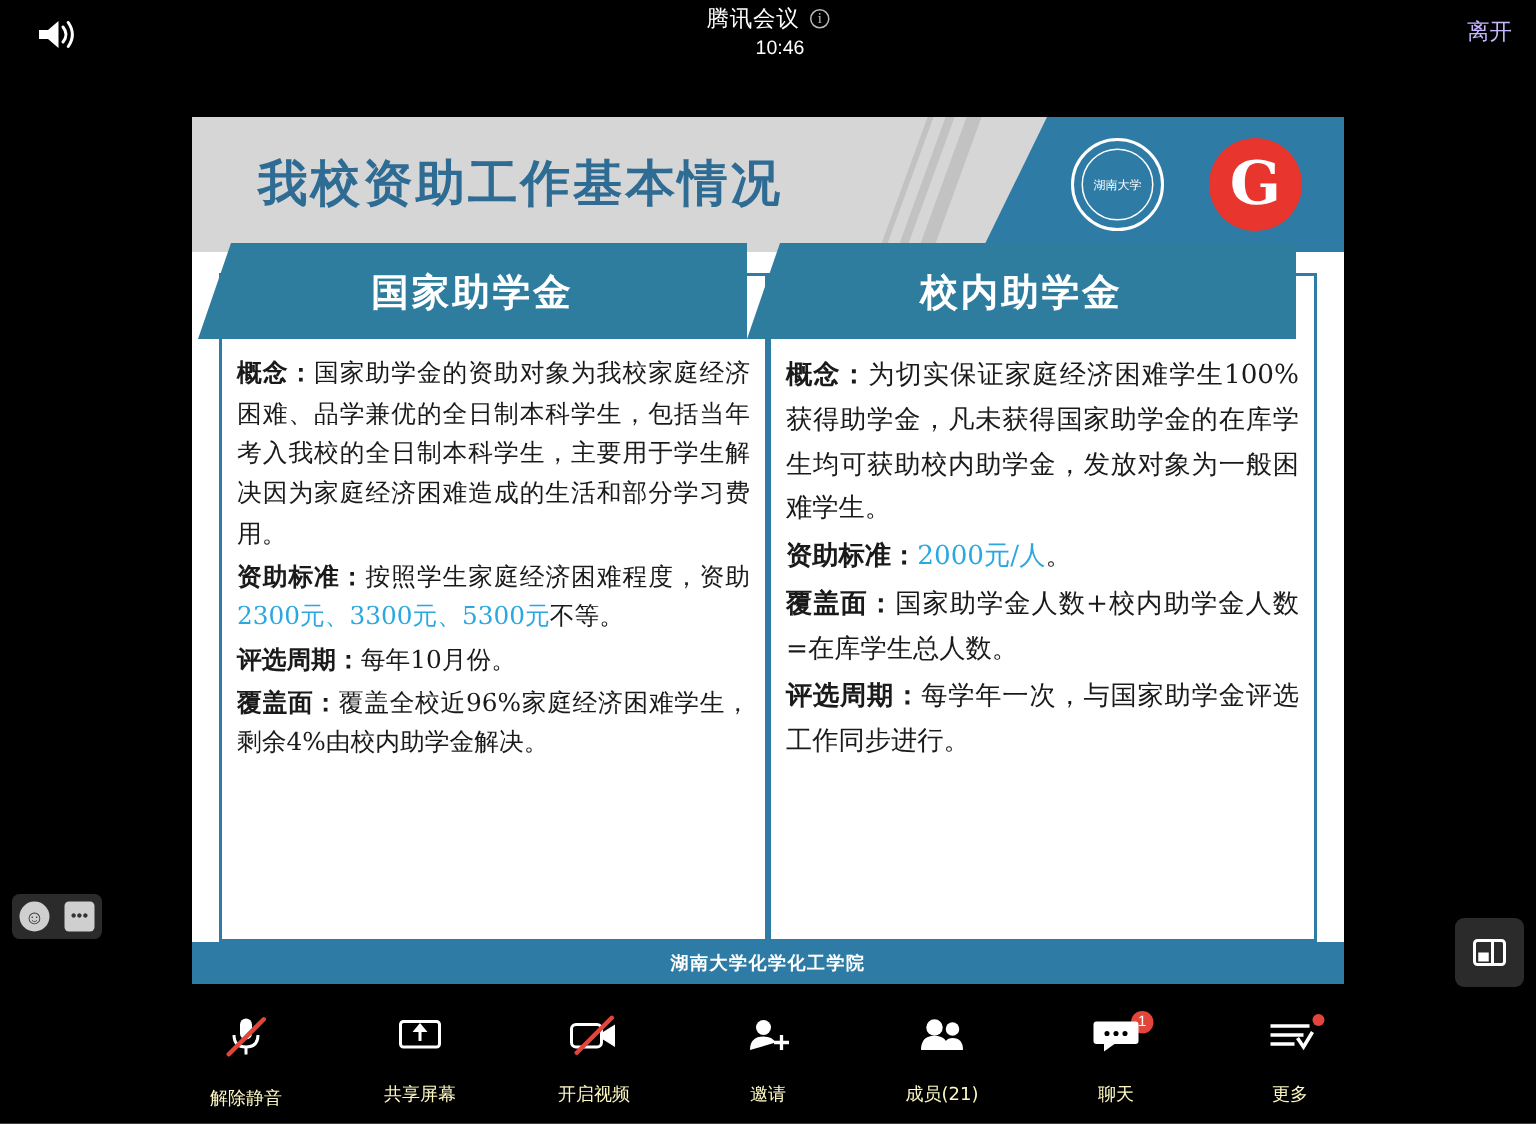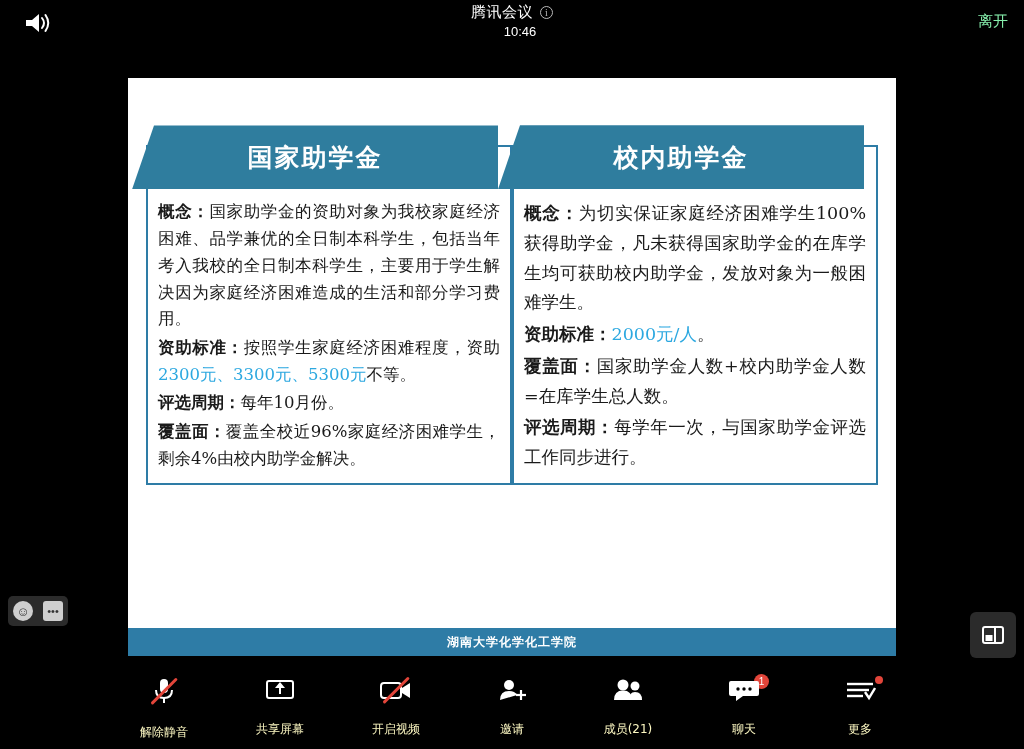--- a/index.html
+++ b/index.html
@@ -42,21 +42,21 @@
     border-radius: 50%; color: #b9b9b9; font-size: 10px;
     line-height: 11px; text-align: center; vertical-align: middle;
     font-family: "Liberation Serif", serif;
   }
   .meeting-time {
     position: absolute; left: 0; top: 24px; width: 1024px;
     text-align: center; font-size: 13px; color: #ffffff; padding-left: 16px;
   }
   .leave-btn {
     position: absolute; right: 16px; top: 12px;
-    font-size: 15px; color: #86efac; cursor: pointer;
+    font-size: 15px; color: #c4b5fd; cursor: pointer;
     background: none; border: none;
     font-family: "Liberation Sans", sans-serif;
   }
 
   
   .share-area {
     position: absolute; left: 128px; top: 78px;
     width: 768px; height: 578px;
     background: #ffffff;
     overflow: hidden;
@@ -109,21 +109,21 @@
   }
   .g-logo .gmark {
     font-size: 40px; color: #ffffff; font-weight: bold;
     font-family: "DejaVu Serif", serif; line-height: 1;
   }
   .slide-body {
     position: relative;
     width: 768px; height: 460px;
     background: #ffffff;
     padding: 14px 18px 0 18px;
-    display: flex;  align-items: center;
+    display: flex; 
   }
   .panel {
     position: relative;
     flex: 1;
     border: 2px solid #2e7ca6;
     background: #ffffff;
     padding: 52px 10px 8px 10px;
   }
   .panel-banner {
     position: absolute; left: -16px; top: -22px;
@@ -236,20 +236,33 @@
     </div>
     <div class="meeting-title-wrap">
       <span class="meeting-title">腾讯会议</span><span class="info-icon">i</span>
     </div>
     <div class="meeting-time">10:46</div>
     <button class="leave-btn">离开</button>
   </div>
 
   <div class="share-area">
 
+    <div class="slide-header">
+      <div class="blue-block"></div>
+      <div class="stripe s1"></div>
+      <div class="stripe s2"></div>
+      <div class="stripe s3"></div>
+      <div class="slide-title">我校资助工作基本情况</div>
+      <div class="seal-logo">
+        <div class="inner">湖南大学</div>
+      </div>
+      <div class="g-logo">
+        <span class="gmark">G</span>
+      </div>
+    </div>
 
     <div class="slide-body">
 
       <div class="panel left">
         <div class="panel-banner">
           <span>国家助学金</span>
         </div>
         <p class="para">
           <span class="lbl">概念：</span><span>国家助学金的资助对象为我校家庭经济困难、品学兼优的全日制本科学生，包括当年考入我校的全日制本科学生，主要用于学生解决因为家庭经济困难造成的生活和部分学习费用。</span>
         </p>

